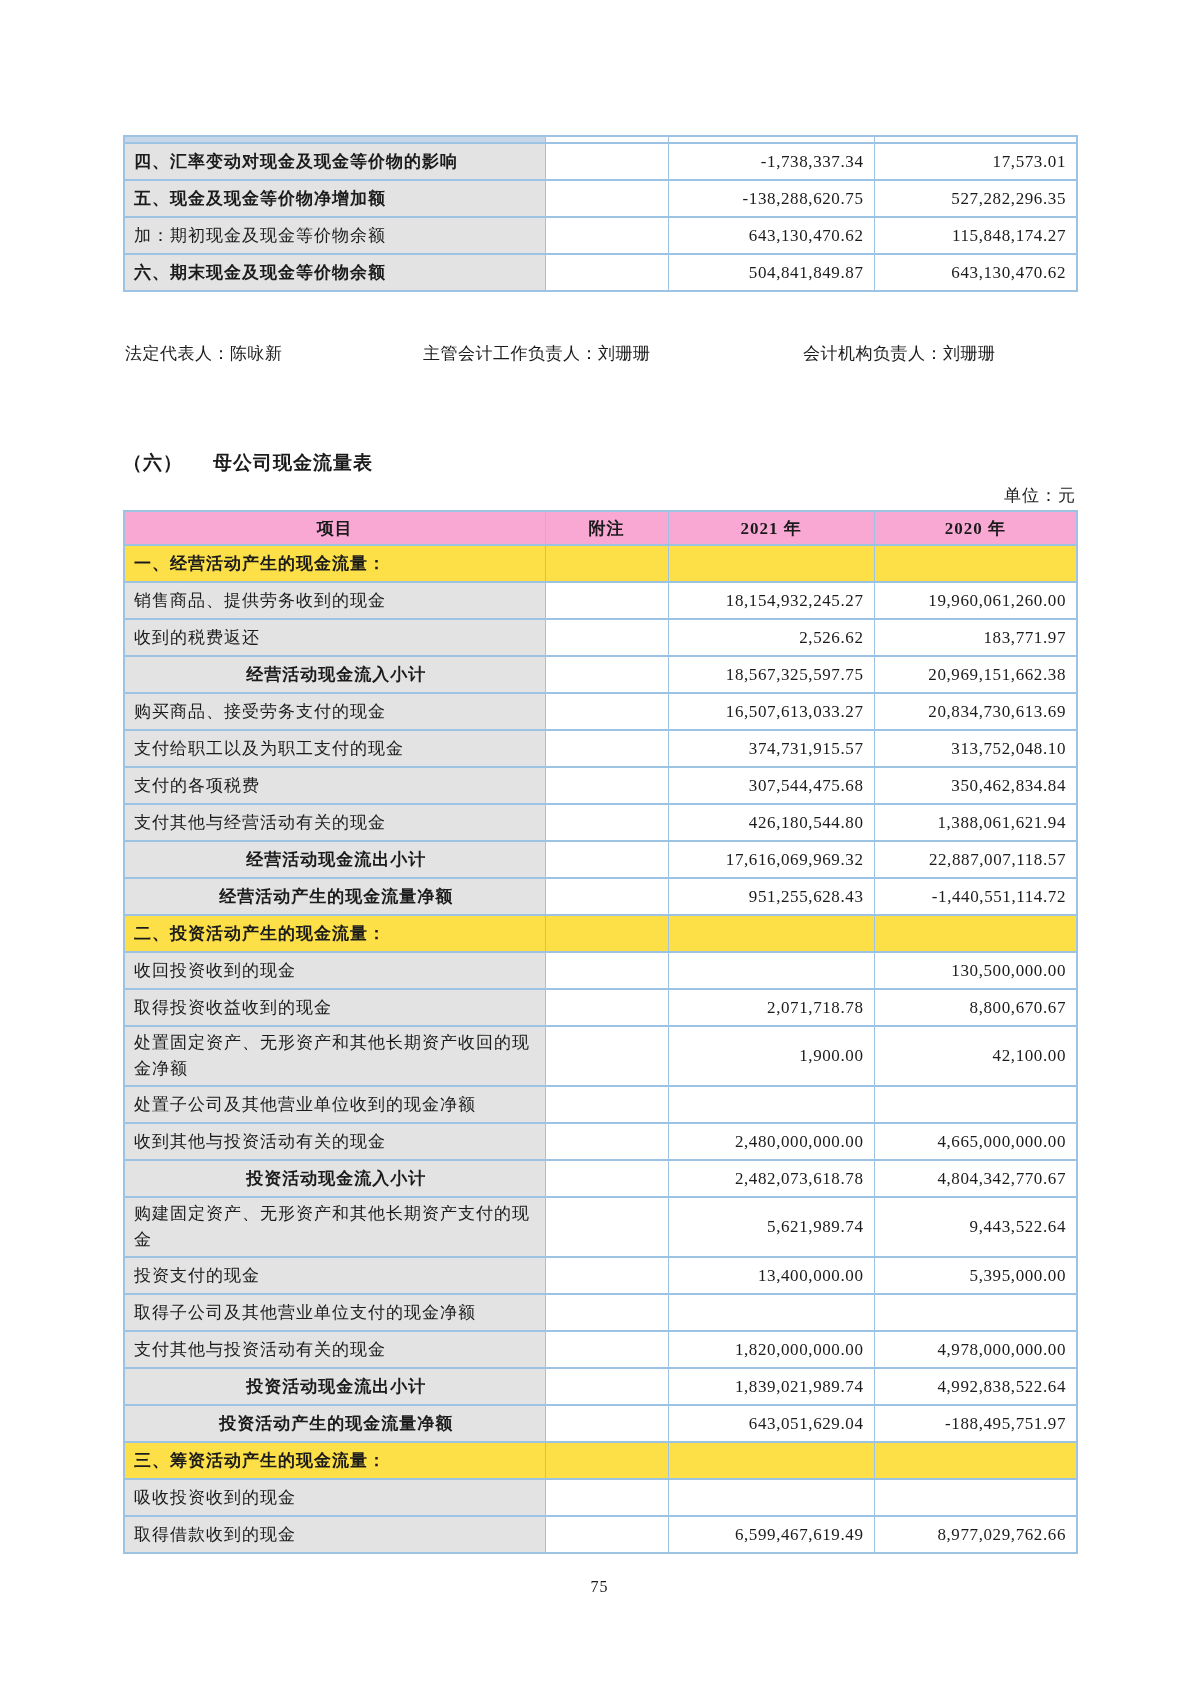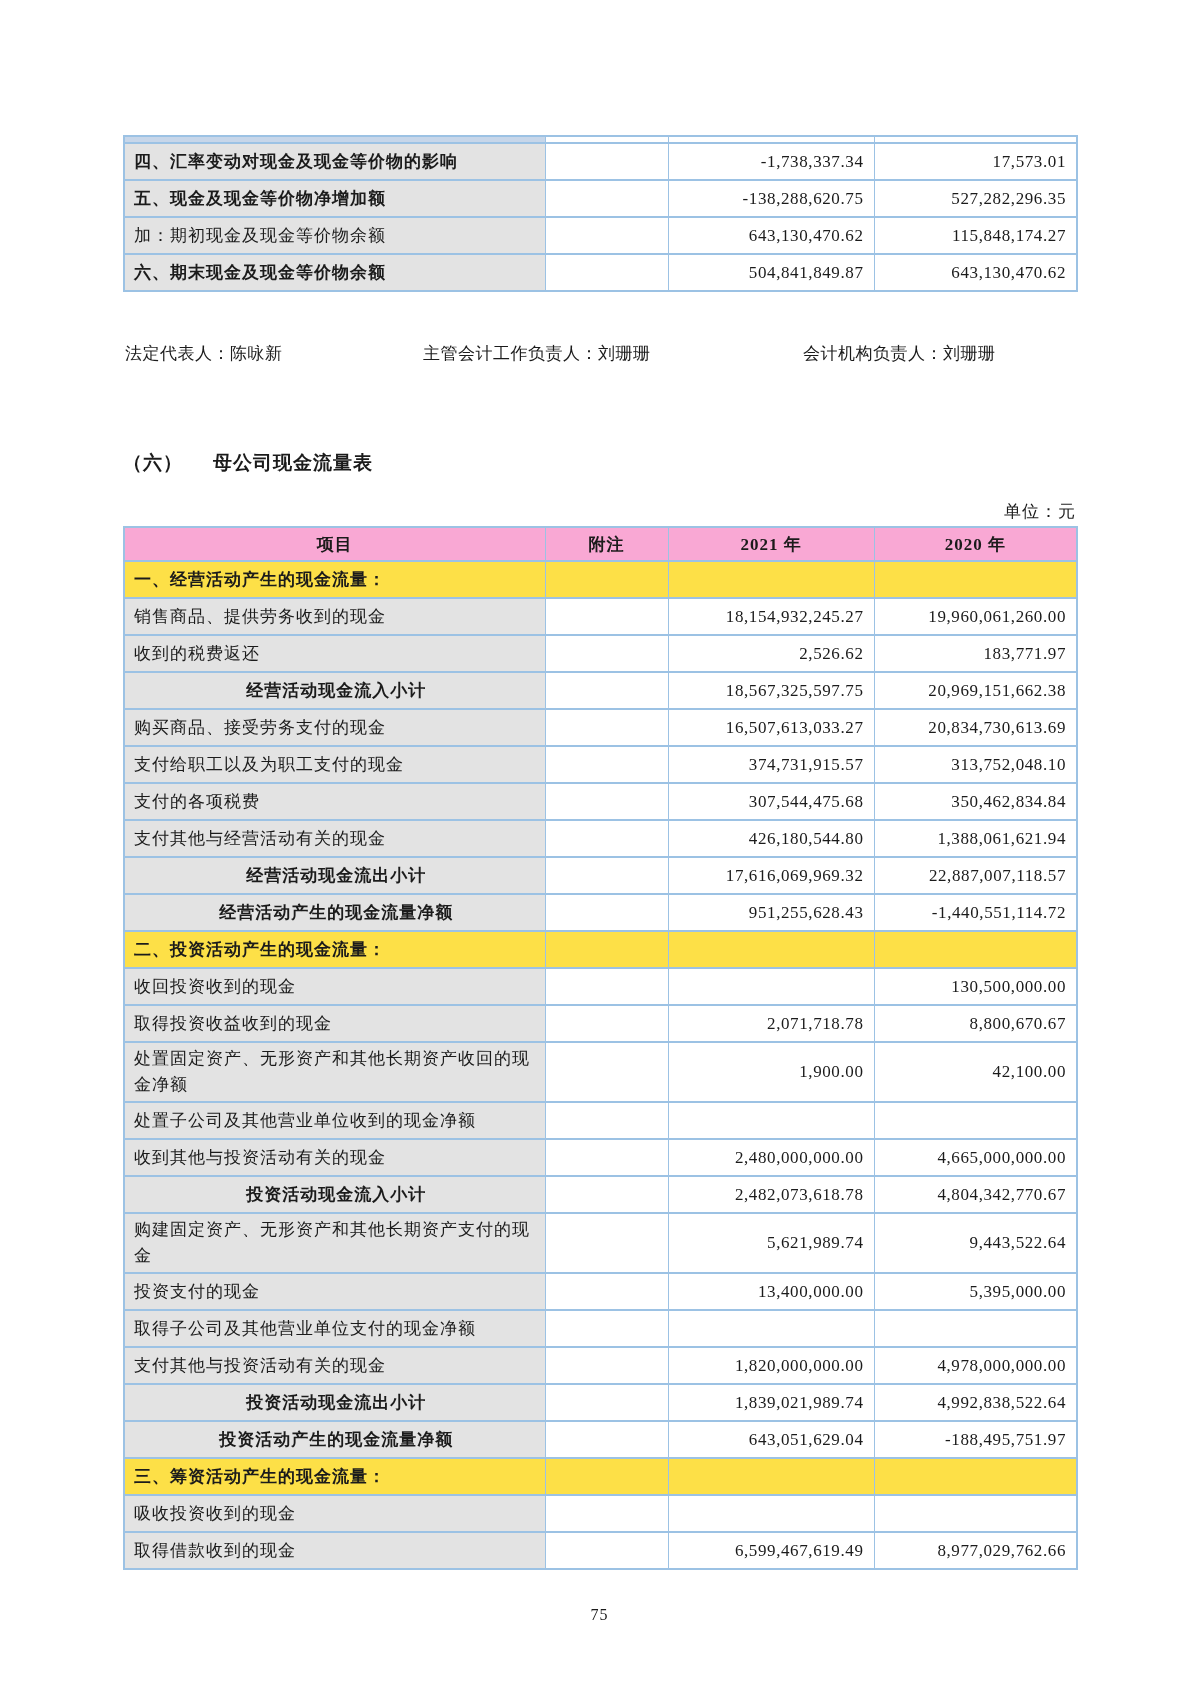--- a/index.html
+++ b/index.html
@@ -77,29 +77,29 @@
 
   .sec-title {
     margin-top:82px;
     font-size:19px;
     font-weight:700;
     letter-spacing:1px;
   }
   .sec-title .sec-index { margin-right:30px; }
 
   .unit-line {
-    margin-top:24px;
+    margin-top:8px;
     margin-bottom:3px;
     text-align:right;
     font-size:17px;
     letter-spacing:1px;
   }
 
   .page-num {
-    margin-top:36px;
+    margin-top:24px;
     text-align:center;
     font-size:16px;
     letter-spacing:1px;
   }
 </style>
 </head>
 <body>
 
 <div class="doc">
   <div class="content">

